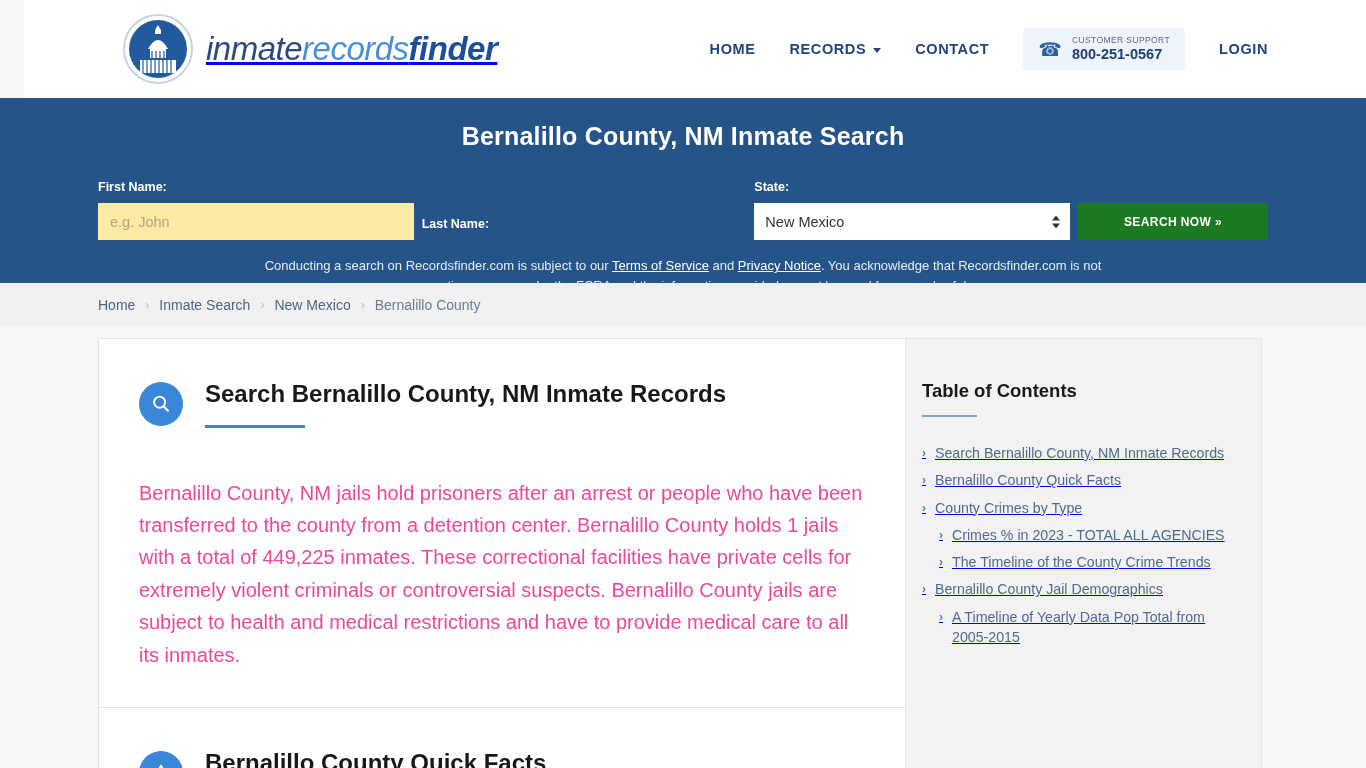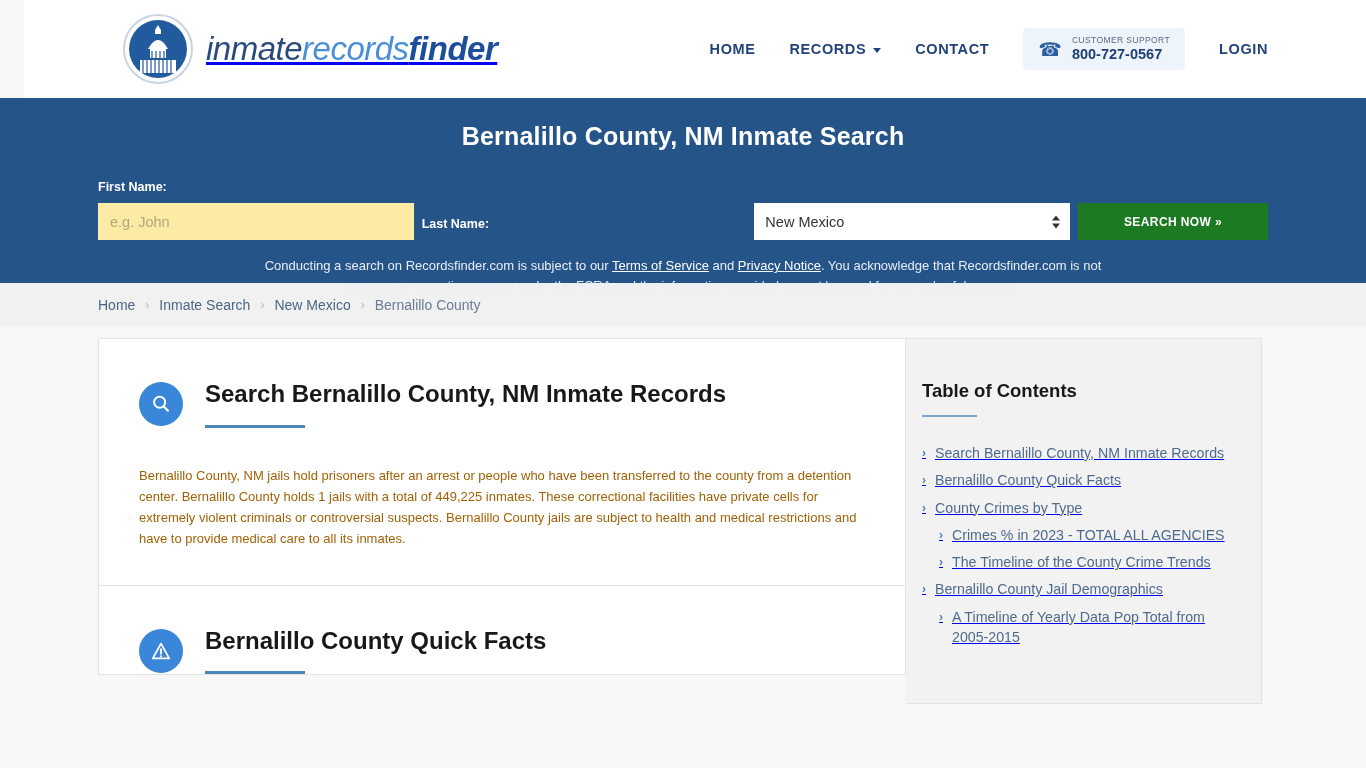--- a/index.html
+++ b/index.html
@@ -223,24 +223,24 @@
     color: #17181a;
     line-height: 1.15;
   }
   .title-rule {
     width: 100px;
     height: 3px;
     background: #4a86b8;
     margin-top: 17px;
   }
   .sect-body {
-    margin-top: 37px;
-    font-size: 13px;
+    margin-top: 49px;
+    font-size: 20px;
     line-height: 1.62;
-    color: #a16207;
+    color: #ec4899;
   }
   .divider { height: 1px; background: #e3e3e3; }
 
   
   .side-col {
     flex: 0 0 356px;
     background: #f2f2f2;
     border: 1px solid #e3e3e3;
     border-left: none;
     align-self: stretch;
@@ -321,41 +321,42 @@
       <span>RECORDS</span>
       <span class="chev-down"></span>
     </a>
     <a class="nav-link" href="#">
       <span>CONTACT</span>
     </a>
     <div class="support-box">
       <span class="support-ico">☎</span>
       <span>
         <div class="support-top">CUSTOMER SUPPORT</div>
-        <div class="support-num">800-727-0567</div>
+        <div class="support-num">800-251-0567</div>
       </span>
     </div>
     <a class="nav-link" href="#">
       <span>LOGIN</span>
     </a>
   </nav>
 </header>
 
 <section class="hero">
   <h1 class="hero-title">Bernalillo County, NM Inmate Search</h1>
 
   <div class="search-row">
     <div class="field fn">
       <label class="field-label">First Name:</label>
       <input class="txt-input" type="text" placeholder="e.g. John" style="">
     </div>
     <div class="field ln">
       <label class="field-label">Last Name:</label>
     </div>
     <div class="field st">
+      <label class="field-label">State:</label>
       <div class="sel-wrap">
         <input class="sel-input" type="text" readonly="" value="New Mexico" style="">
         <span class="sel-arrows">
           <i class="up"></i>
             <i class="dn"></i>
         </span>
       </div>
     </div>
     <button class="search-btn">SEARCH NOW »</button>
   </div>

